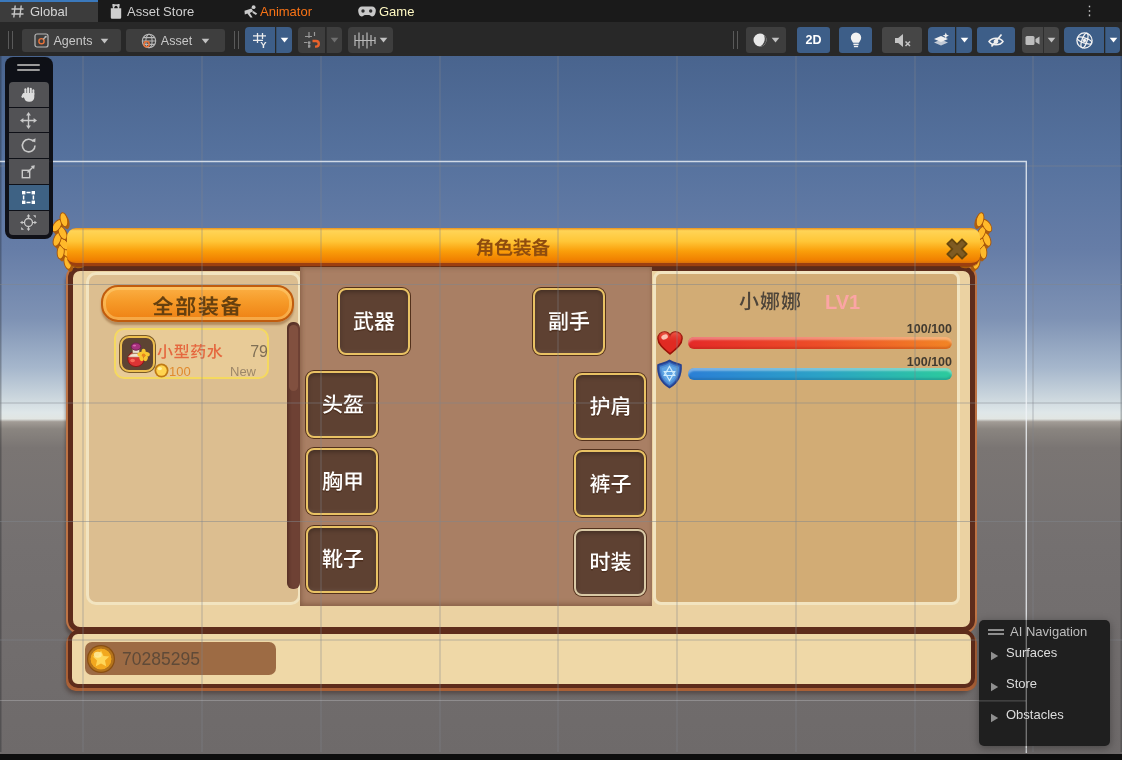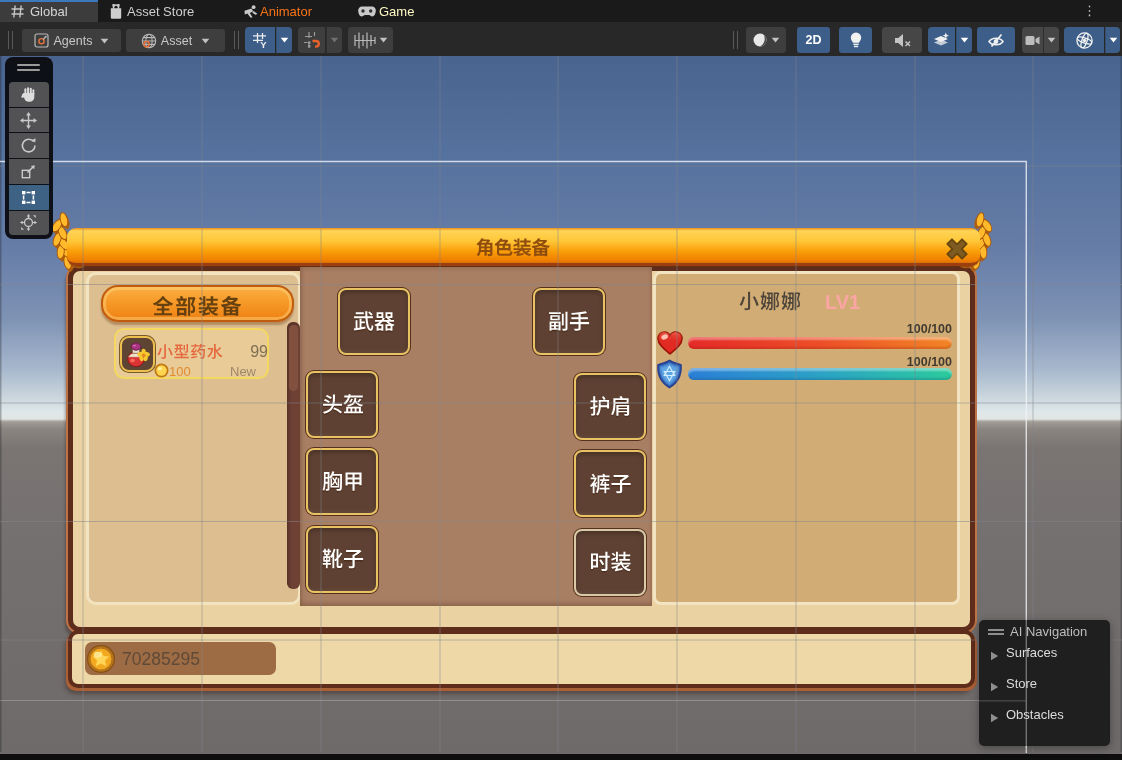--- a/index.html
+++ b/index.html
@@ -455,21 +455,21 @@
 <use href="#u88c5" transform="translate(610.5,570.9) scale(0.0840)" fill="rgba(60,30,10,0.5)"></use>
 <use href="#u88c5" transform="translate(610.5,569.5) scale(0.0840)" fill="#FFFFFF"></use>
 <use href="#u5c0f" transform="translate(739.0,308.5) scale(0.0800)" fill="#4E453A"></use>
 <use href="#u5a1c" transform="translate(760.0,308.5) scale(0.0800)" fill="#4E453A"></use>
 <use href="#u5a1c" transform="translate(781.0,308.5) scale(0.0800)" fill="#4E453A"></use>
     </svg>
 
 <div class="abs" style="left:825px;top:291px;font-size:20px;font-weight:bold;color:#fca5a5;z-index:30">LV1</div>
 <div class="abs" style="left:852px;top:322px;width:100px;text-align:right;font-size:12.5px;font-weight:bold;color:#413A2F;z-index:30">100/100</div>
 <div class="abs" style="left:852px;top:354.5px;width:100px;text-align:right;font-size:12.5px;font-weight:bold;color:#413A2F;z-index:30">100/100</div>
-<div class="abs" style="left:188px;top:343px;width:80px;text-align:right;font-size:16px;color:#7F6F55;z-index:30">99</div>
+<div class="abs" style="left:188px;top:343px;width:80px;text-align:right;font-size:16px;color:#7F6F55;z-index:30">79</div>
 <div class="abs" style="left:169px;top:363.5px;font-size:13px;color:#E08A2E;z-index:30">100</div>
 <div class="abs" style="left:230px;top:363.5px;font-size:13px;color:#9C8769;z-index:30">New</div>
 <div class="abs" style="left:122px;top:649px;font-size:17.5px;color:#5F4A38;z-index:30">70285295</div>
 
 <div class="abs" style="left:979px;top:620px;width:131px;height:126px;background:#1F1F1F;border-radius:5px;box-shadow:0 2px 8px rgba(0,0,0,0.35);z-index:40"></div>
 <div class="abs" style="left:988px;top:629px;width:16px;height:2px;background:#8E8E8E;z-index:41"></div>
 <div class="abs" style="left:988px;top:633px;width:16px;height:2px;background:#8E8E8E;z-index:41"></div>
 <div class="abs" style="left:1010px;top:624px;font-size:13px;color:#BDBDBD;z-index:41">AI Navigation</div>
 <div class="abs" style="left:990px;top:647px;z-index:41"><svg width="9" height="10" viewBox="0 0 9 10">
         <path d="M1 0.8 L8.2 5 L1 9.2 z" fill="#8F8F8F"></path>

